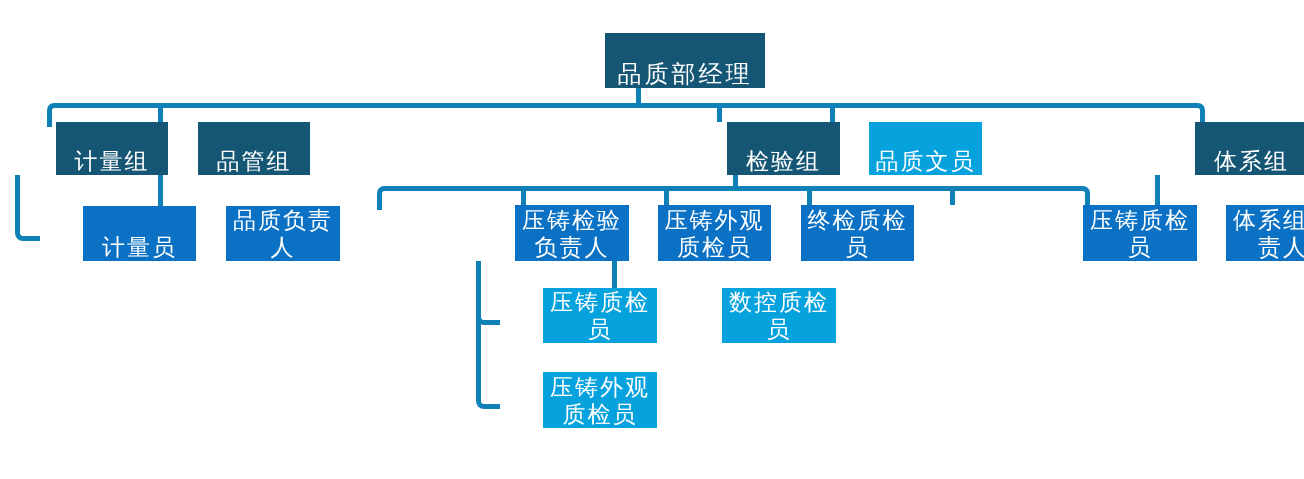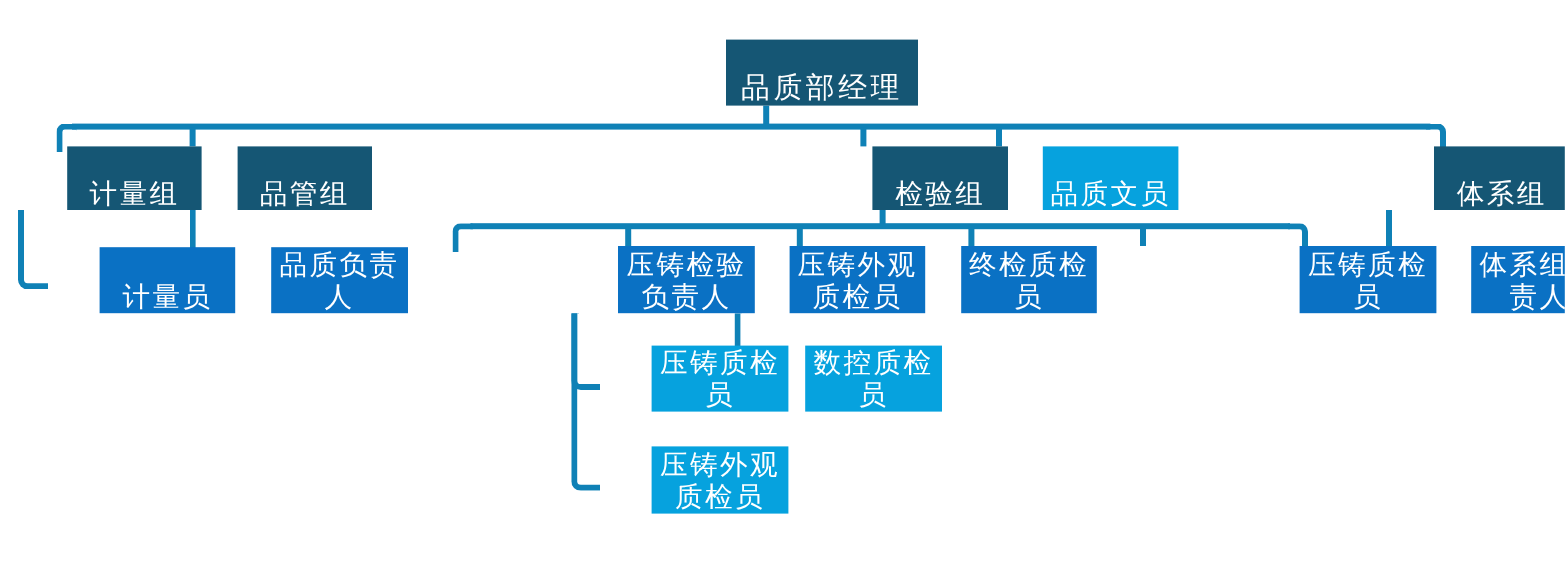--- a/index.html
+++ b/index.html
@@ -32,21 +32,21 @@
   #n-c1{left:35px;top:206px;width:113px;height:55px}
   #n-c2{left:178px;top:206px;width:114px;height:55px}
   #n-i1{left:322px;top:205px;width:114px;height:56px}
   #n-i2{left:467px;top:205px;width:114px;height:56px}
   #n-i3{left:610px;top:205px;width:113px;height:56px}
   #n-i4{left:753px;top:205px;width:113px;height:56px}
   #n-i5{left:895px;top:205px;width:113px;height:56px}
   #n-i6{left:1035px;top:205px;width:114px;height:56px}
   #n-c5{left:1178px;top:205px;width:114px;height:56px}
   #n-d1{left:495px;top:288px;width:114px;height:55px}
-  #n-d2{left:623px;top:288px;width:114px;height:55px}
+  #n-d2{left:674px;top:288px;width:114px;height:55px}
   #n-d3{left:495px;top:372px;width:114px;height:56px}
 
   
   #v-root{left:636px;top:88px;width:5px;height:17px}
   #c-tl1{left:47px;top:103px;width:12px;height:19px}
   #bus1{left:60px;top:103px;width:1132px;height:5px}
   #c-tr1{left:1188px;top:103px;width:12px;height:19px}
   #s-g2{left:158px;top:106px;width:5px;height:16px}
   #s-g3{left:717px;top:106px;width:5px;height:16px}
   #s-g4{left:830px;top:106px;width:5px;height:16px}

